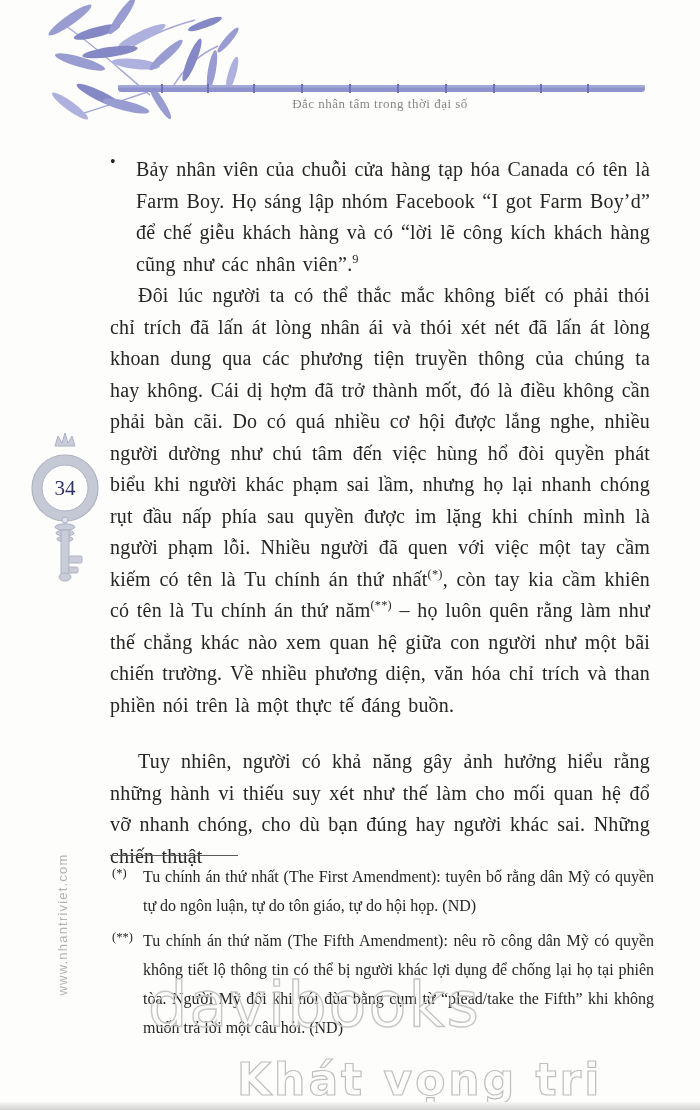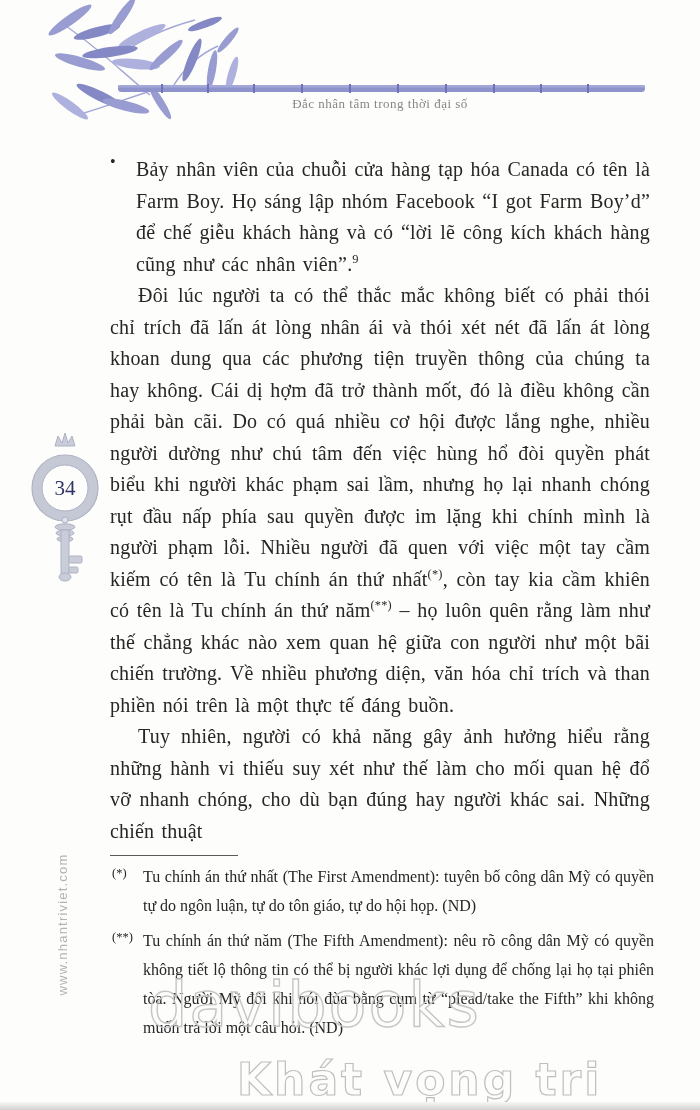--- a/index.html
+++ b/index.html
@@ -18,21 +18,21 @@
   .body-col{
     position:absolute;left:110px;top:146px;width:540px;
     font-size:20px;line-height:31.5px;text-align:justify;
     word-spacing:2px;letter-spacing:.2px;
   }
   .bullet-row{display:flex;}
   .bullet-dot{width:26px;flex:0 0 26px;font-size:16px;line-height:31.5px;}
   .bullet-text{flex:1;margin-top:8px;}
   .para{margin:0;text-indent:28px;}
   .para-2{}
-  .para-3{}
+  .para-3{margin-top:25px;}
   .sup{font-size:.62em;vertical-align:super;line-height:0;}
   
   .fn-rule{position:absolute;left:110px;top:855px;width:128px;height:0;border-top:1.5px solid #5a5a5a;}
   .footnotes{
     position:absolute;left:112px;top:862px;width:542px;
     font-size:16px;line-height:29px;text-align:justify;
   }
   .footnote{position:relative;padding-left:31px;margin:0 0 6px 0;}
   .fn-marker{position:absolute;left:0;top:-3px;font-size:12.5px;}
   
@@ -138,21 +138,21 @@
     </div>
 
     <p class="para para-2"><span>Đôi lúc người ta có thể thắc mắc không biết có phải thói chỉ trích đã lấn át lòng nhân ái và thói xét nét đã lấn át lòng khoan dung qua các phương tiện truyền thông của chúng ta hay không. Cái dị hợm đã trở thành mốt, đó là điều không cần phải bàn cãi. Do có quá nhiều cơ hội được lắng nghe, nhiều người dường như chú tâm đến việc hùng hổ đòi quyền phát biểu khi người khác phạm sai lầm, nhưng họ lại nhanh chóng rụt đầu nấp phía sau quyền được im lặng khi chính mình là người phạm lỗi. Nhiều người đã quen với việc một tay cầm kiếm có tên là Tu chính án thứ nhất</span><sup class="sup">(*)</sup><span>, còn tay kia cầm khiên có tên là Tu chính án thứ năm</span><sup class="sup">(**)</sup><span> – họ luôn quên rằng làm như thế chẳng khác nào xem quan hệ giữa con người như một bãi chiến trường. Về nhiều phương diện, văn hóa chỉ trích và than phiền nói trên là một thực tế đáng buồn.</span></p>
 
     <p class="para para-3">Tuy nhiên, người có khả năng gây ảnh hưởng hiểu rằng những hành vi thiếu suy xét như thế làm cho mối quan hệ đổ vỡ nhanh chóng, cho dù bạn đúng hay người khác sai. Những chiến thuật</p>
   </div>
 
   <div class="fn-rule"></div>
   <div class="footnotes">
     <p class="footnote">
-      <span class="fn-marker">(*)</span><span>Tu chính án thứ nhất (The First Amendment): tuyên bố công dân Mỹ có quyền tự do ngôn luận, tự do tôn giáo, tự do hội họp. (ND)</span>
+      <span class="fn-marker">(*)</span><span>Tu chính án thứ nhất (The First Amendment): tuyên bố rằng dân Mỹ có quyền tự do ngôn luận, tự do tôn giáo, tự do hội họp. (ND)</span>
     </p>
     <p class="footnote">
       <span class="fn-marker">(**)</span><span>Tu chính án thứ năm (The Fifth Amendment): nêu rõ công dân Mỹ có quyền không tiết lộ thông tin có thể bị người khác lợi dụng để chống lại họ tại phiên tòa. Người Mỹ đôi khi nói đùa bằng cụm từ “plead/take the Fifth” khi không muốn trả lời một câu hỏi. (ND)</span>
     </p>
   </div>
 
   <div class="side-url">www.nhantriviet.com</div>
 
   <div class="wm-brand">davibooks</div>
   <div class="wm-tagline">Khát vọng tri thức</div>

